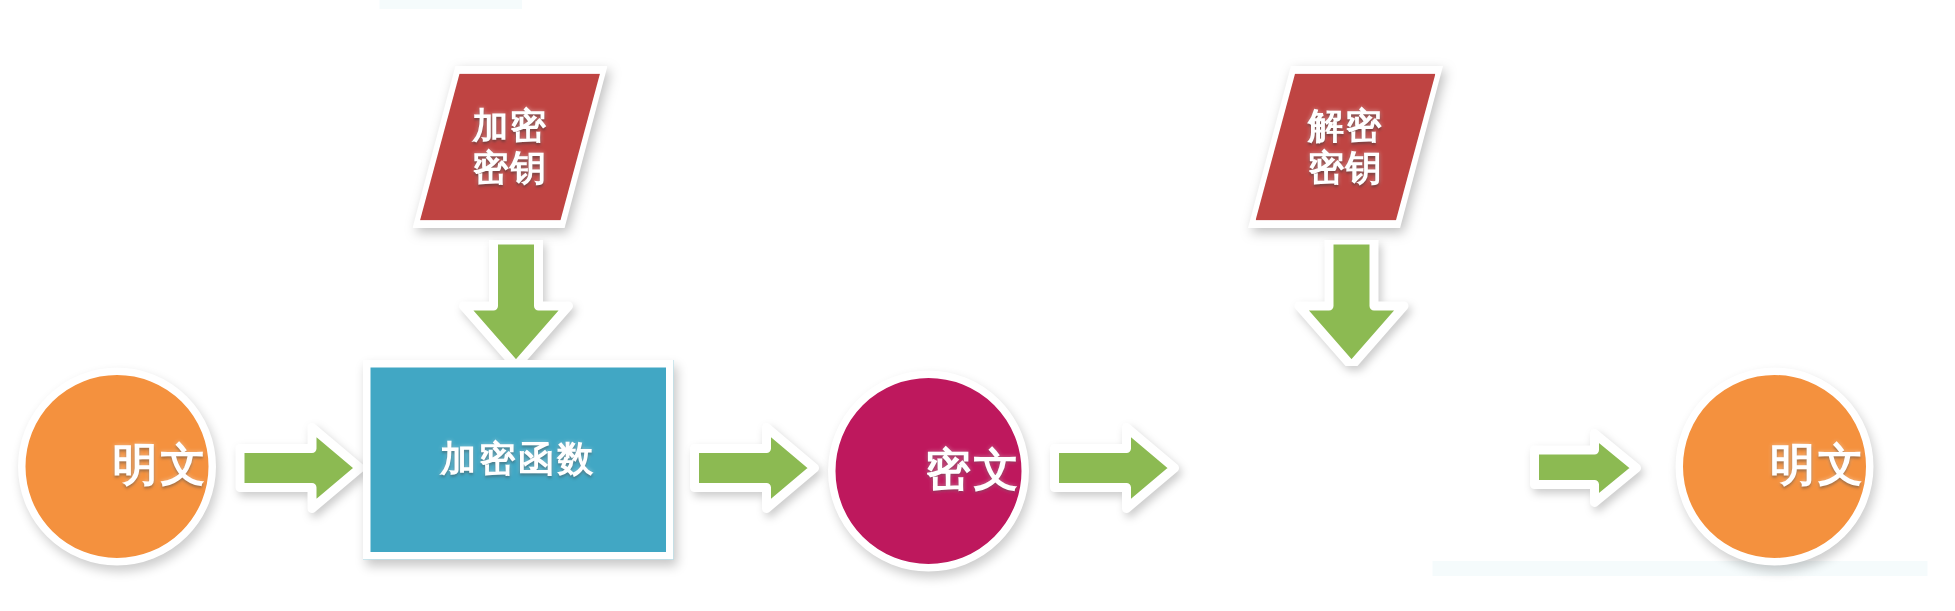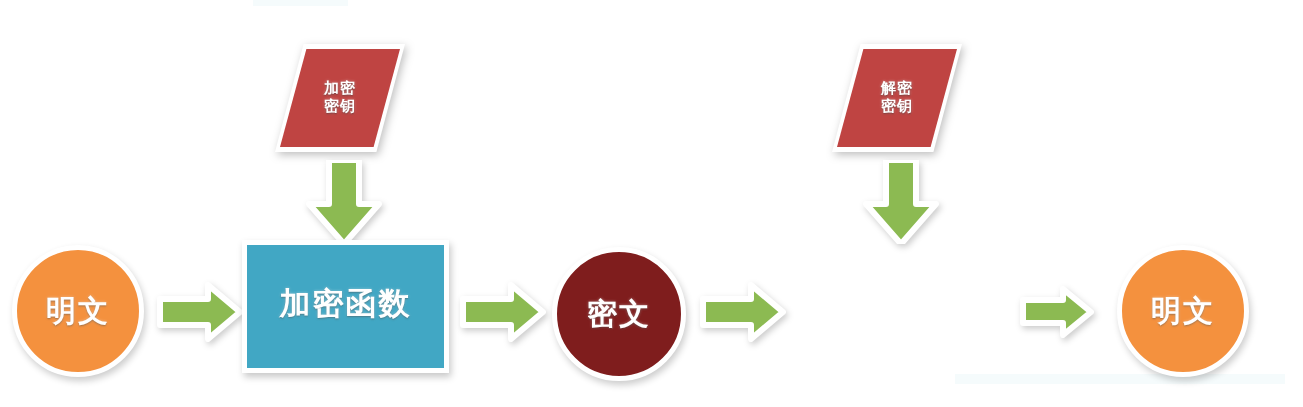--- a/index.html
+++ b/index.html
@@ -32,41 +32,41 @@
     text-align: center;
     line-height: 1.18;
   }
 
   
   .circle {
     position: absolute;
     border-radius: 50%;
     display: flex;
     align-items: center;
-    justify-content: center;
+    justify-content: flex-end;
     border: 5px solid #ffffff;
     box-sizing: border-box;
     box-shadow: 2px 4px 7px rgba(0,0,0,0.20);
   }
   .circle .node-label { font-size: 30px; }
   .circle.orange { background: #F4913E; }
-  .circle.purple { background: #7f1d1d; }
+  .circle.purple { background: #be185d; }
 
   
   .proc {
     position: absolute;
     display: flex;
     align-items: center;
     justify-content: center;
     background: #41A7C4;
     border: 5px solid #ffffff;
     box-sizing: border-box;
     box-shadow: 2px 4px 7px rgba(0,0,0,0.22);
   }
-  .proc .node-label { font-size: 31px; font-family: Liberation Mono, monospace; }
+  .proc .node-label { font-size: 24px; }
 
   
   .keybox {
     position: absolute;
     filter: drop-shadow(2px 3px 4px rgba(0,0,0,0.25));
   }
   .keybox .shape {
     position: absolute;
     inset: 0;
     background: #ffffff;
@@ -80,21 +80,21 @@
     -webkit-clip-path: polygon(22% 0%, 100% 0%, 78% 100%, 0% 100%);
     clip-path: polygon(22% 0%, 100% 0%, 78% 100%, 0% 100%);
   }
   .keybox .node-label {
     position: absolute;
     inset: 0;
     display: flex;
     flex-direction: column;
     align-items: center;
     justify-content: center;
-    font-size: 15px;
+    font-size: 24px;
     letter-spacing: 1px;
     text-shadow: 0 1px 2px rgba(0,0,0,0.45), 0 0 3px rgba(255,255,255,0.5);
   }
 
   
   .arrow {
     position: absolute;
     filter: drop-shadow(2px 3px 3px rgba(0,0,0,0.20));
   }
   .arrow svg { display: block; }

